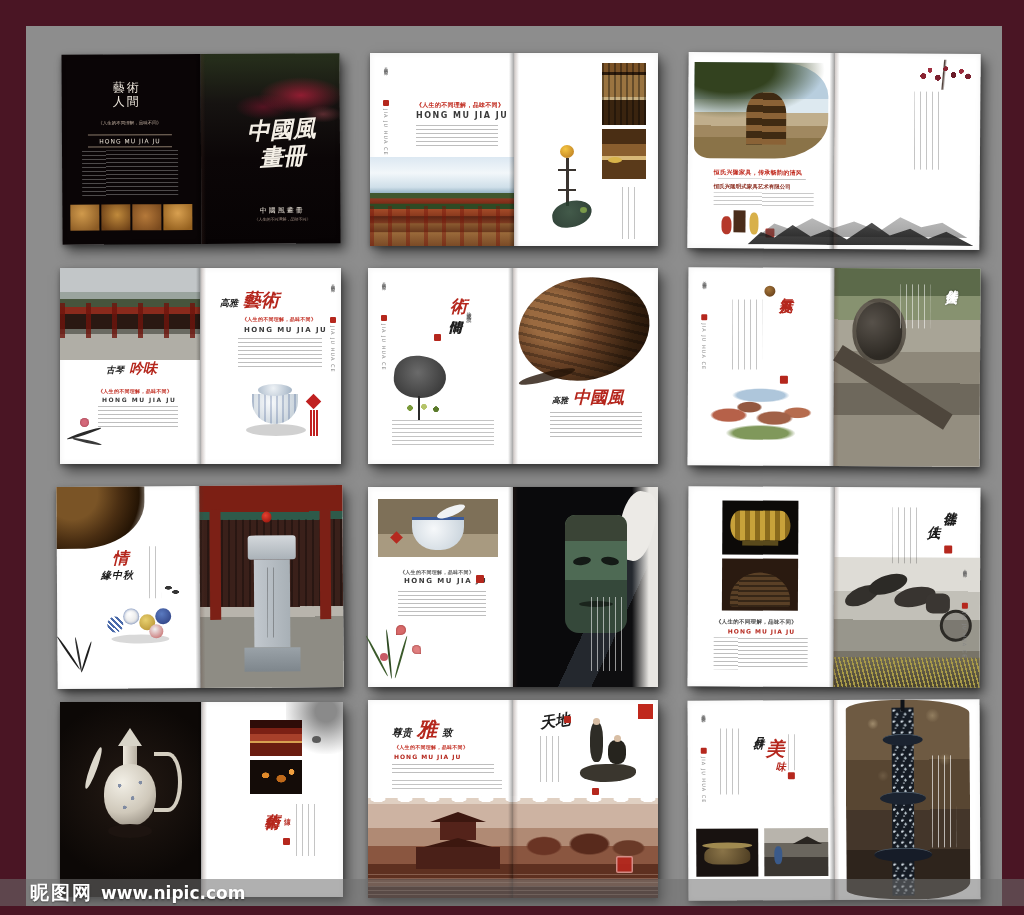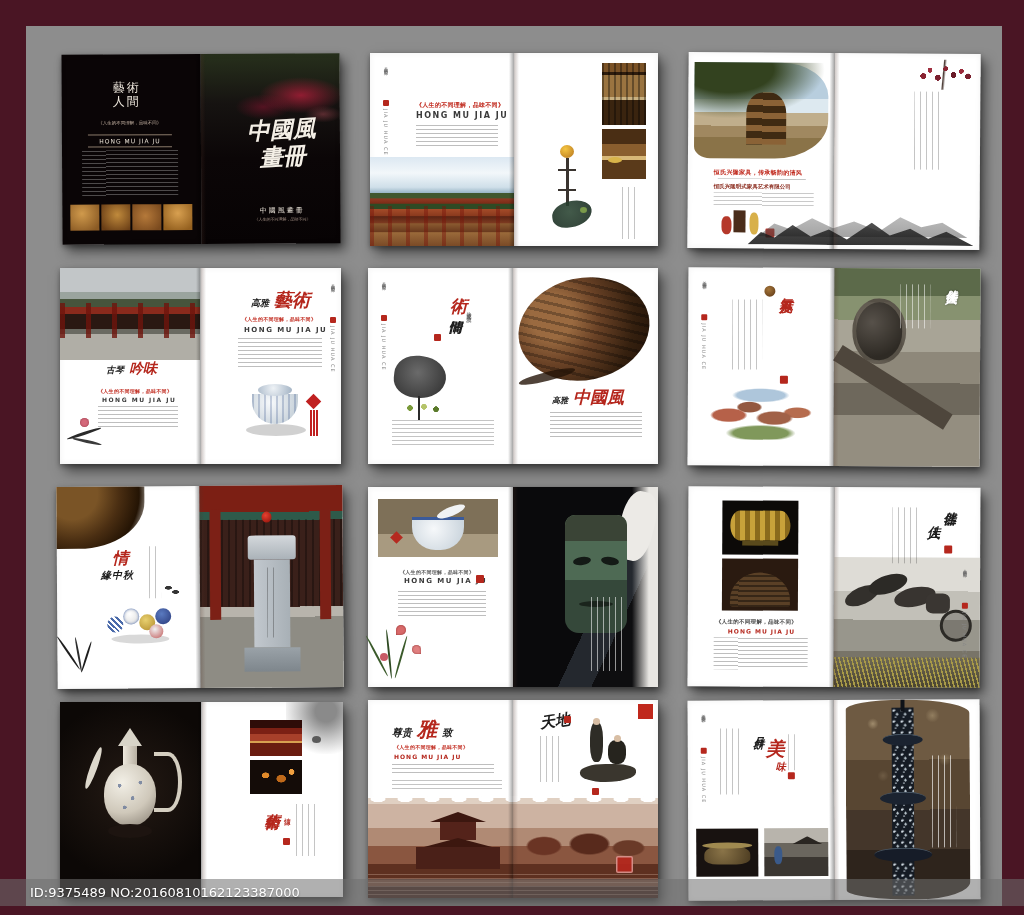--- a/index.html
+++ b/index.html
@@ -140,21 +140,21 @@
     <span class="script" style="font-size:14px;color:#b5271d">吟味</span>
   </div>
   <div class="abs tag" style="left:38px;top:120px;font-size:5px">《人生的不同理解，品味不同》</div>
   <div class="abs brand" style="left:42px;top:128px;font-size:6px">HONG MU JIA JU</div>
   <div class="abs tl" style="left:38px;top:138px;width:80px;height:24px;opacity:.55"></div>
   <div class="abs" style="left:2px;top:146px;width:60px;height:44px">
     <div class="abs" style="left:4px;top:18px;width:36px;height:3px;border-radius:50%;background:#2a2a2a;transform:rotate(-18deg)"></div>
     <div class="abs" style="left:10px;top:26px;width:30px;height:3px;border-radius:50%;background:#3a3a3a;transform:rotate(12deg)"></div>
     <div class="abs" style="left:18px;top:4px;width:9px;height:9px;border-radius:50%;background:#d4697a;box-shadow:inset 0 0 2px #8a2a3a"></div>
   </div>
-  <div class="abs" style="left:191px;top:20px;white-space:nowrap">
+  <div class="abs" style="left:160px;top:20px;white-space:nowrap">
     <span class="script" style="font-size:9px;color:#222">高雅</span>
     <span class="script" style="font-size:18px;color:#b5271d">藝術</span>
   </div>
   <div class="abs tag" style="left:182px;top:48px;font-size:5px">《人生的不同理解，品味不同》</div>
   <div class="abs brand" style="left:184px;top:58px;font-size:7px">HONG MU JIA JU</div>
   <div class="abs tl" style="left:178px;top:70px;width:84px;height:30px;opacity:.55"></div>
   <div class="abs" style="left:166px;top:108px;width:104px;height:82px">
     <div class="abs" style="left:20px;top:48px;width:60px;height:12px;border-radius:50%;background:rgba(0,0,0,.18)"></div>
     <div class="abs" style="left:26px;top:18px;width:46px;height:30px;border-radius:0 0 50% 50%/0 0 75% 75%;background:radial-gradient(circle at 40% 28%,#f8fafc,#c8d2da 75%)">
       <div class="abs" style="left:0;top:0;width:100%;height:100%;border-radius:inherit;background:repeating-linear-gradient(90deg,rgba(40,70,130,.4) 0 2px,transparent 2px 6px);opacity:.6"></div>
@@ -427,14 +427,17 @@
     <div class="abs" style="left:55px;top:0;width:4px;height:12px;background:#0e1218"></div>
     <div class="abs" style="left:37px;top:34px;width:40px;height:11px;border-radius:50%;background:#1b2330;border-top:1px solid #4a5866"></div>
     <div class="abs" style="left:34px;top:92px;width:46px;height:12px;border-radius:50%;background:#1b2330;border-top:1px solid #4a5866"></div>
     <div class="abs" style="left:28px;top:148px;width:58px;height:13px;border-radius:50%;background:#161c28;border-top:1px solid #4a5866"></div>
     <div class="abs vcw" style="left:86px;top:56px;width:24px;height:92px;opacity:.85"></div>
   </div>
   <div class="gutter"></div>
 </div>
 
 <div id="wmbar">
-  <span class="t" style="font-size:13px">ID:9375489 NO:20160810162123387000</span>
+  <div style="display:flex;align-items:baseline;gap:8px">
+    <span class="t" style="font-size:19px;font-weight:bold;letter-spacing:2px">昵图网</span>
+    <span class="t" style="font-size:17px;font-weight:bold">www.nipic.com</span>
+  </div>
 </div>
 
 </body></html>

